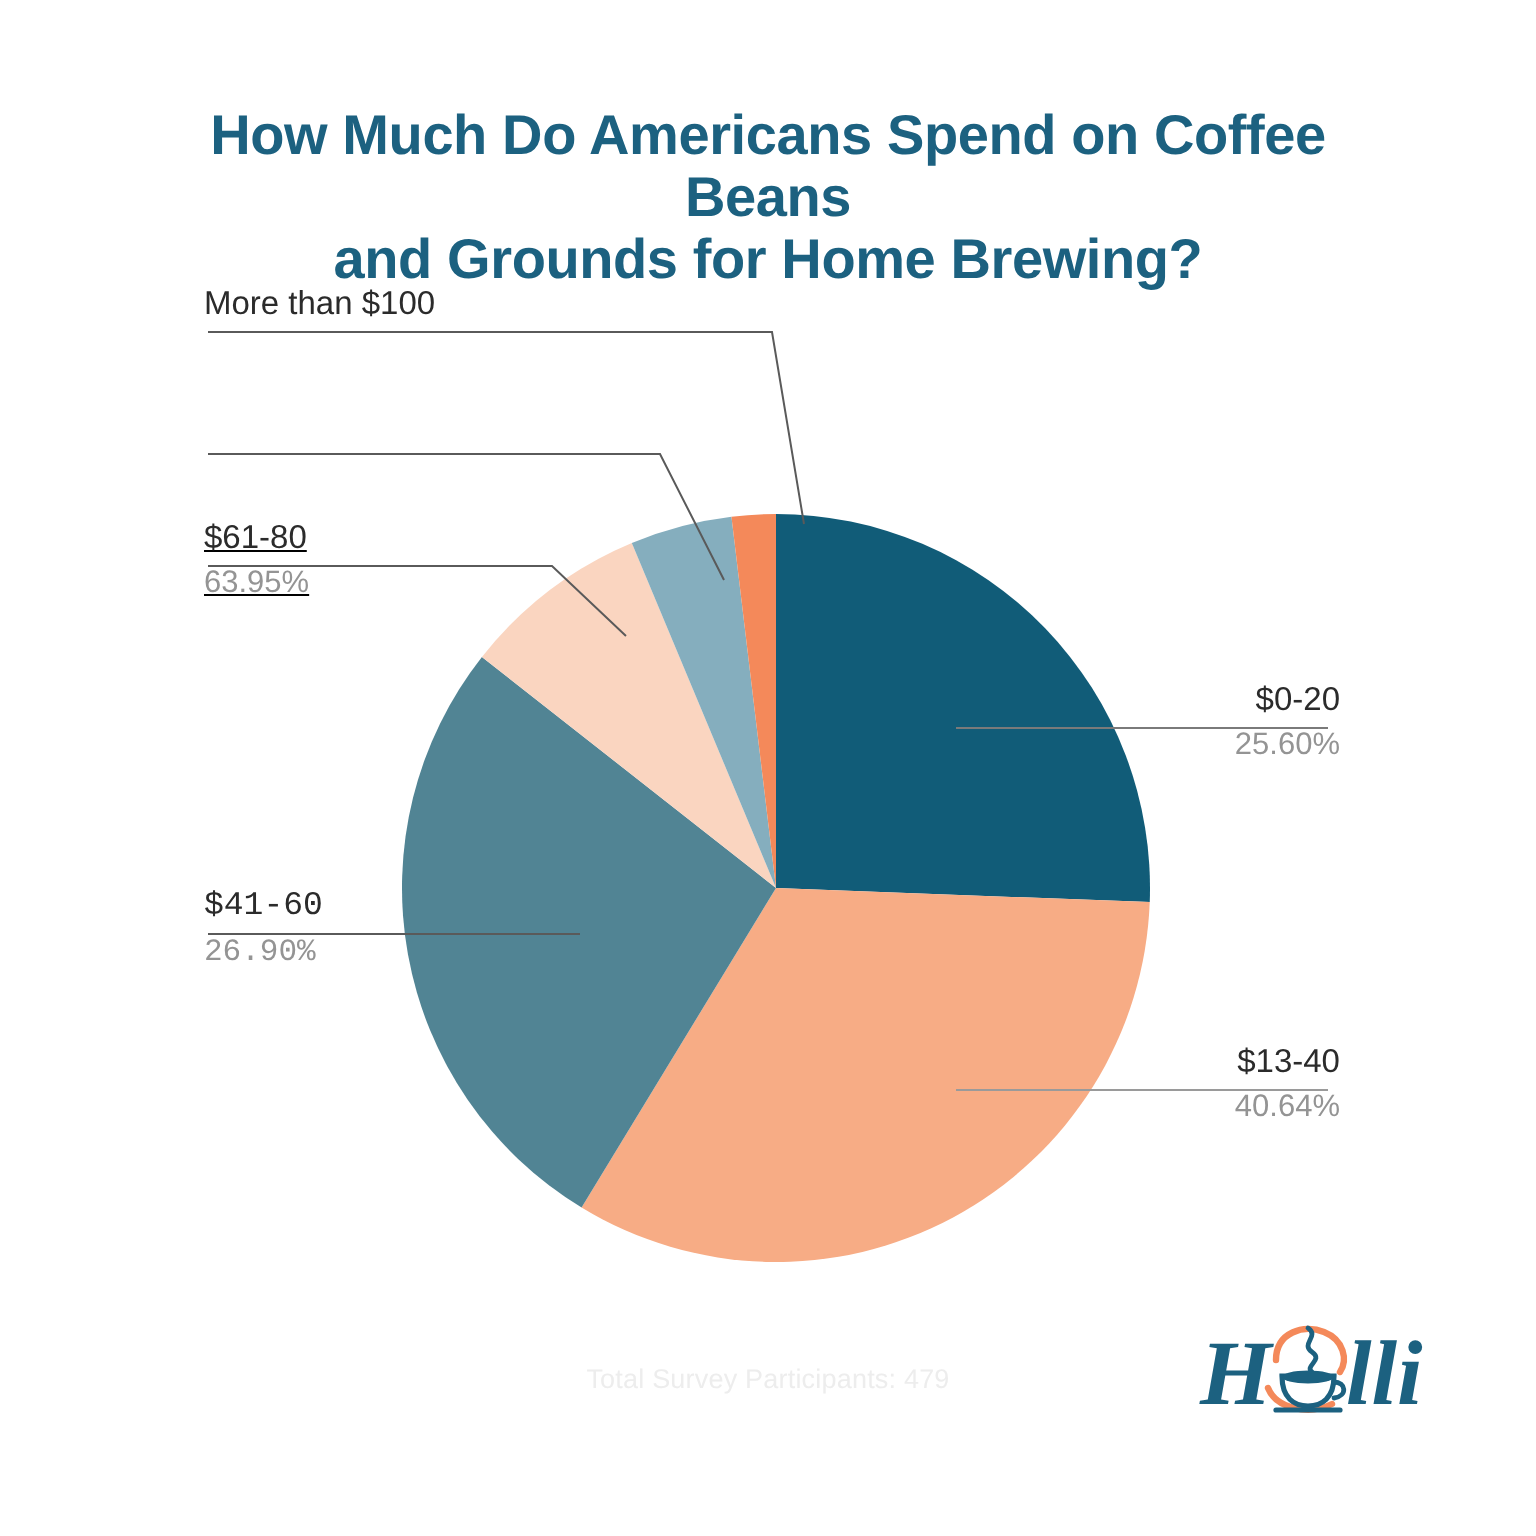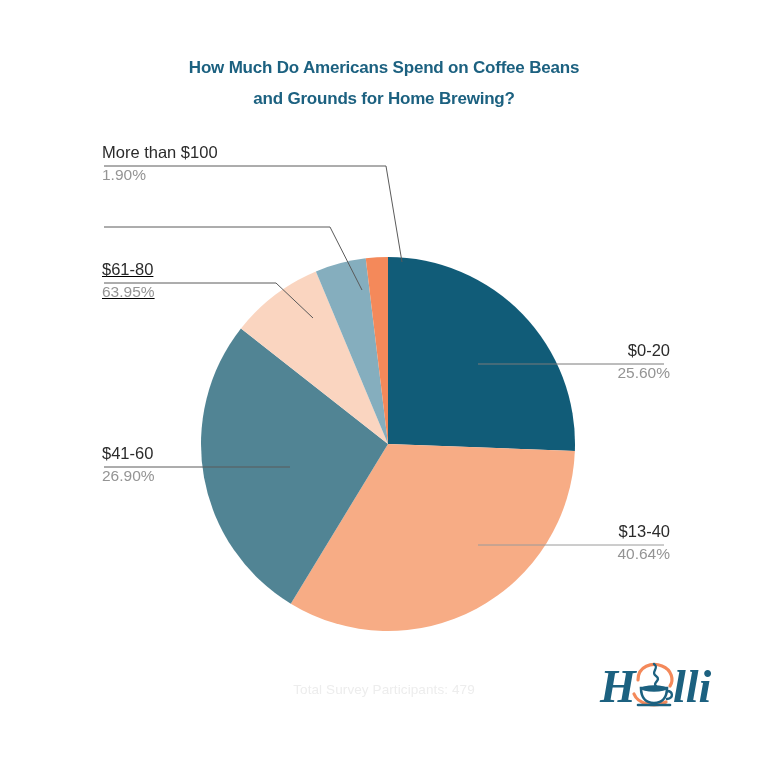--- a/index.html
+++ b/index.html
@@ -24,21 +24,21 @@
   .title-block {
     position: absolute;
     left: 64px;
     top: 52px;
     width: 640px;
     text-align: center;
   }
   .title-line {
     display: block;
     color: #1c6180;
-    font-size: 17px;
+    font-size: 28px;
     font-weight: bold;
     line-height: 31px;
     letter-spacing: -0.2px;
   }
 
   
   .chart-area {
     position: absolute;
     left: 0;
     top: 0;
@@ -74,21 +74,21 @@
     line-height: 20px;
     font-weight: 400;
     padding-top: 2px;
   }
   .callout.left { text-align: left; }
   .callout.right { text-align: right; }
 
   .callout-more100 { left: 102px; top: 142px; }
   .callout-81-100  { left: 102px; top: 203px; }
   .callout-61-80   { left: 102px; top: 259px; text-decoration: underline; }
-  .callout-41-60   { left: 102px; top: 443px; }
+  .callout-41-60   { left: 102px; top: 443px; font-family: Liberation Mono, monospace; }
   .callout-0-20    { right:  98px; top: 340px; }
   .callout-21-40   { right:  98px; top: 521px; }
 
   
   .survey-note {
     position: absolute;
     left: 0;
     top: 682px;
     width: 768px;
     text-align: center;
@@ -139,21 +139,20 @@
         <polyline points="104,467 290,467" stroke="#5a5a5a"></polyline>
 
         <polyline points="664,364 478,364" stroke="#7a7a7a"></polyline>
 
         <polyline points="664,545 478,545" stroke="#9a9a9a"></polyline>
       </g>
     </svg>
 
     <div class="callout left callout-more100">
       <span class="cat">More than $100</span>
-      <span class="pct">1.90%</span>
     </div>
 
 
     <div class="callout left callout-61-80">
       <span class="cat">$61-80</span>
       <span class="pct">63.95%</span>
     </div>
 
     <div class="callout left callout-41-60">
       <span class="cat">$41-60</span>

